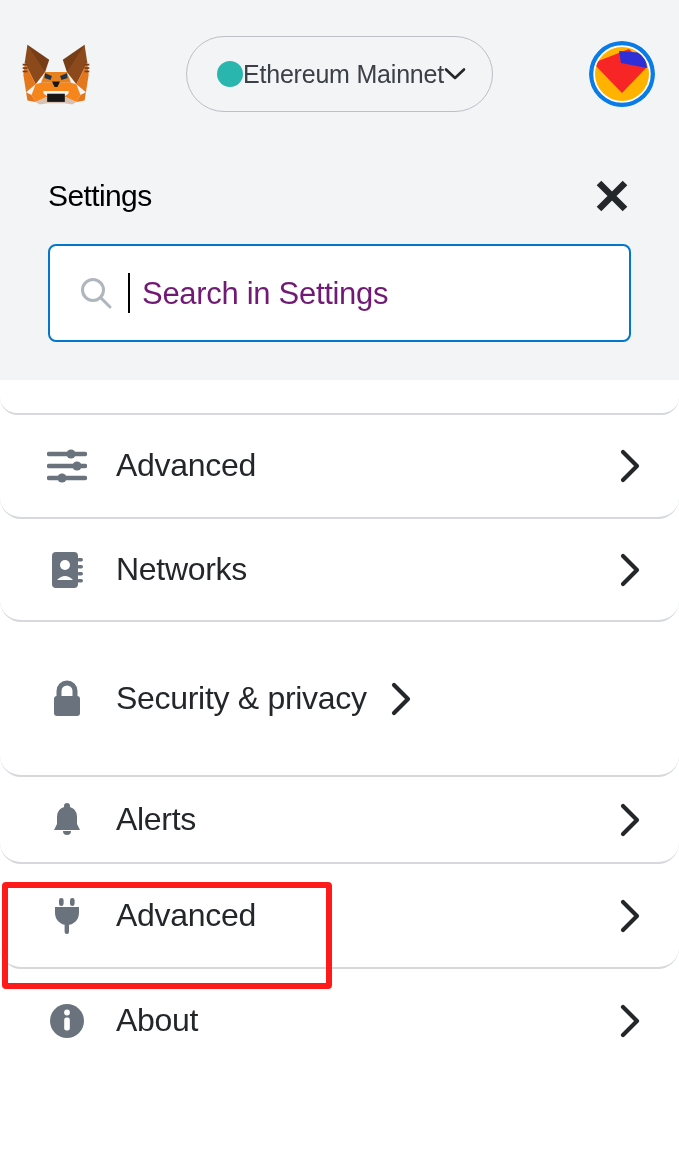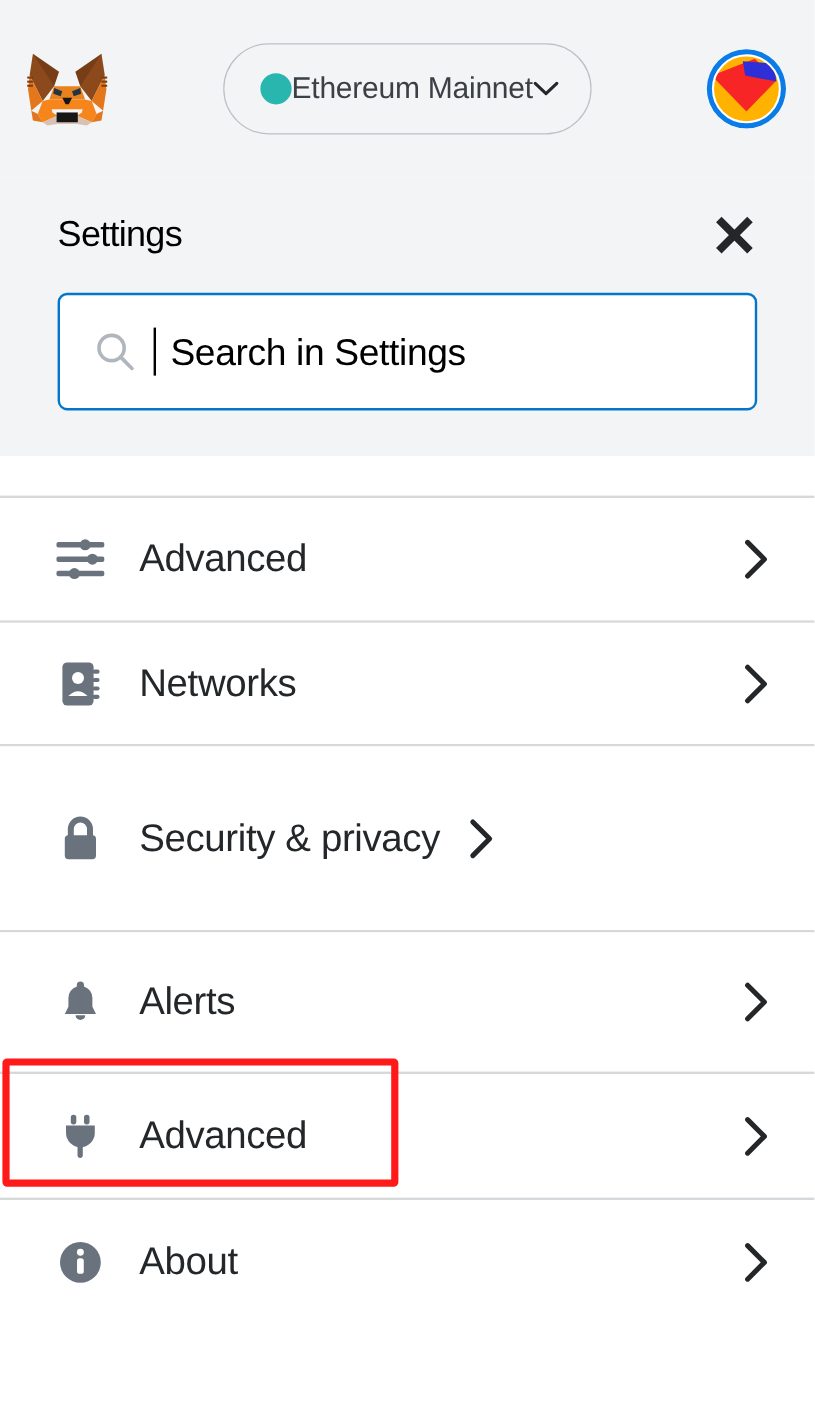--- a/index.html
+++ b/index.html
@@ -142,21 +142,21 @@
 
   .caret {
     width: 2px;
     height: 40px;
     background: #000000;
     flex: 0 0 auto;
   }
 
   .search-placeholder {
     font-size: 31px;
-    color: #000000;
+    color: #701a75;
     letter-spacing: -0.3px;
     line-height: 1;
     white-space: nowrap;
     margin-left: -2px;
   }
 
   
   .settings-list {
     position: absolute;
     top: 380px; left: 0;
@@ -166,20 +166,21 @@
     overflow: hidden;
   }
 
   .row {
     position: relative;
     display: flex;
     align-items: center;
     border-bottom: 2px solid #d6d9dc;
     padding: 0 30px 0 46px;
     background: #ffffff;
+    border-radius: 21px;
   }
 
   .row.partial {
     height: 35px;
     align-items: flex-start;
     overflow: hidden;
     padding-top: 0;
   }
 
   .row.partial .row-icon {
@@ -354,21 +355,21 @@
           <path d="M9 18 V12 a8 8 0 0 1 16 0 V18" fill="none" stroke="#6a737d" stroke-width="5"></path>
           <rect x="4" y="17" width="26" height="20" rx="3" fill="#6a737d"></rect>
         </svg>
       </div>
       <span class="row-label" style="max-width:300px">Security &amp; privacy</span>
       <svg class="row-chevron" viewBox="0 0 26 34">
         <path d="M6 3 L20 17 L6 31" fill="none" stroke="#24272a" stroke-width="4.2" stroke-linecap="round" stroke-linejoin="round"></path>
       </svg>
     </div>
 
-    <div class="row" style="height:118px">
+    <div class="row" style="height:87px">
       <div class="row-icon">
         <svg width="36" height="40" viewBox="0 0 36 40">
           <path d="M18 3 a3 3 0 0 1 3 3 v1 a10 10 0 0 1 7 9.5 V24 l3 6 H5 l3 -6 v-7.5 A10 10 0 0 1 15 7 V6 a3 3 0 0 1 3 -3 z" fill="#6a737d"></path>
           <path d="M14 31 a4 4 0 0 0 8 0 z" fill="#6a737d"></path>
         </svg>
       </div>
       <span class="row-label">Alerts</span>
       <svg class="row-chevron" viewBox="0 0 26 34">
         <path d="M6 3 L20 17 L6 31" fill="none" stroke="#24272a" stroke-width="4.2" stroke-linecap="round" stroke-linejoin="round"></path>
       </svg>

